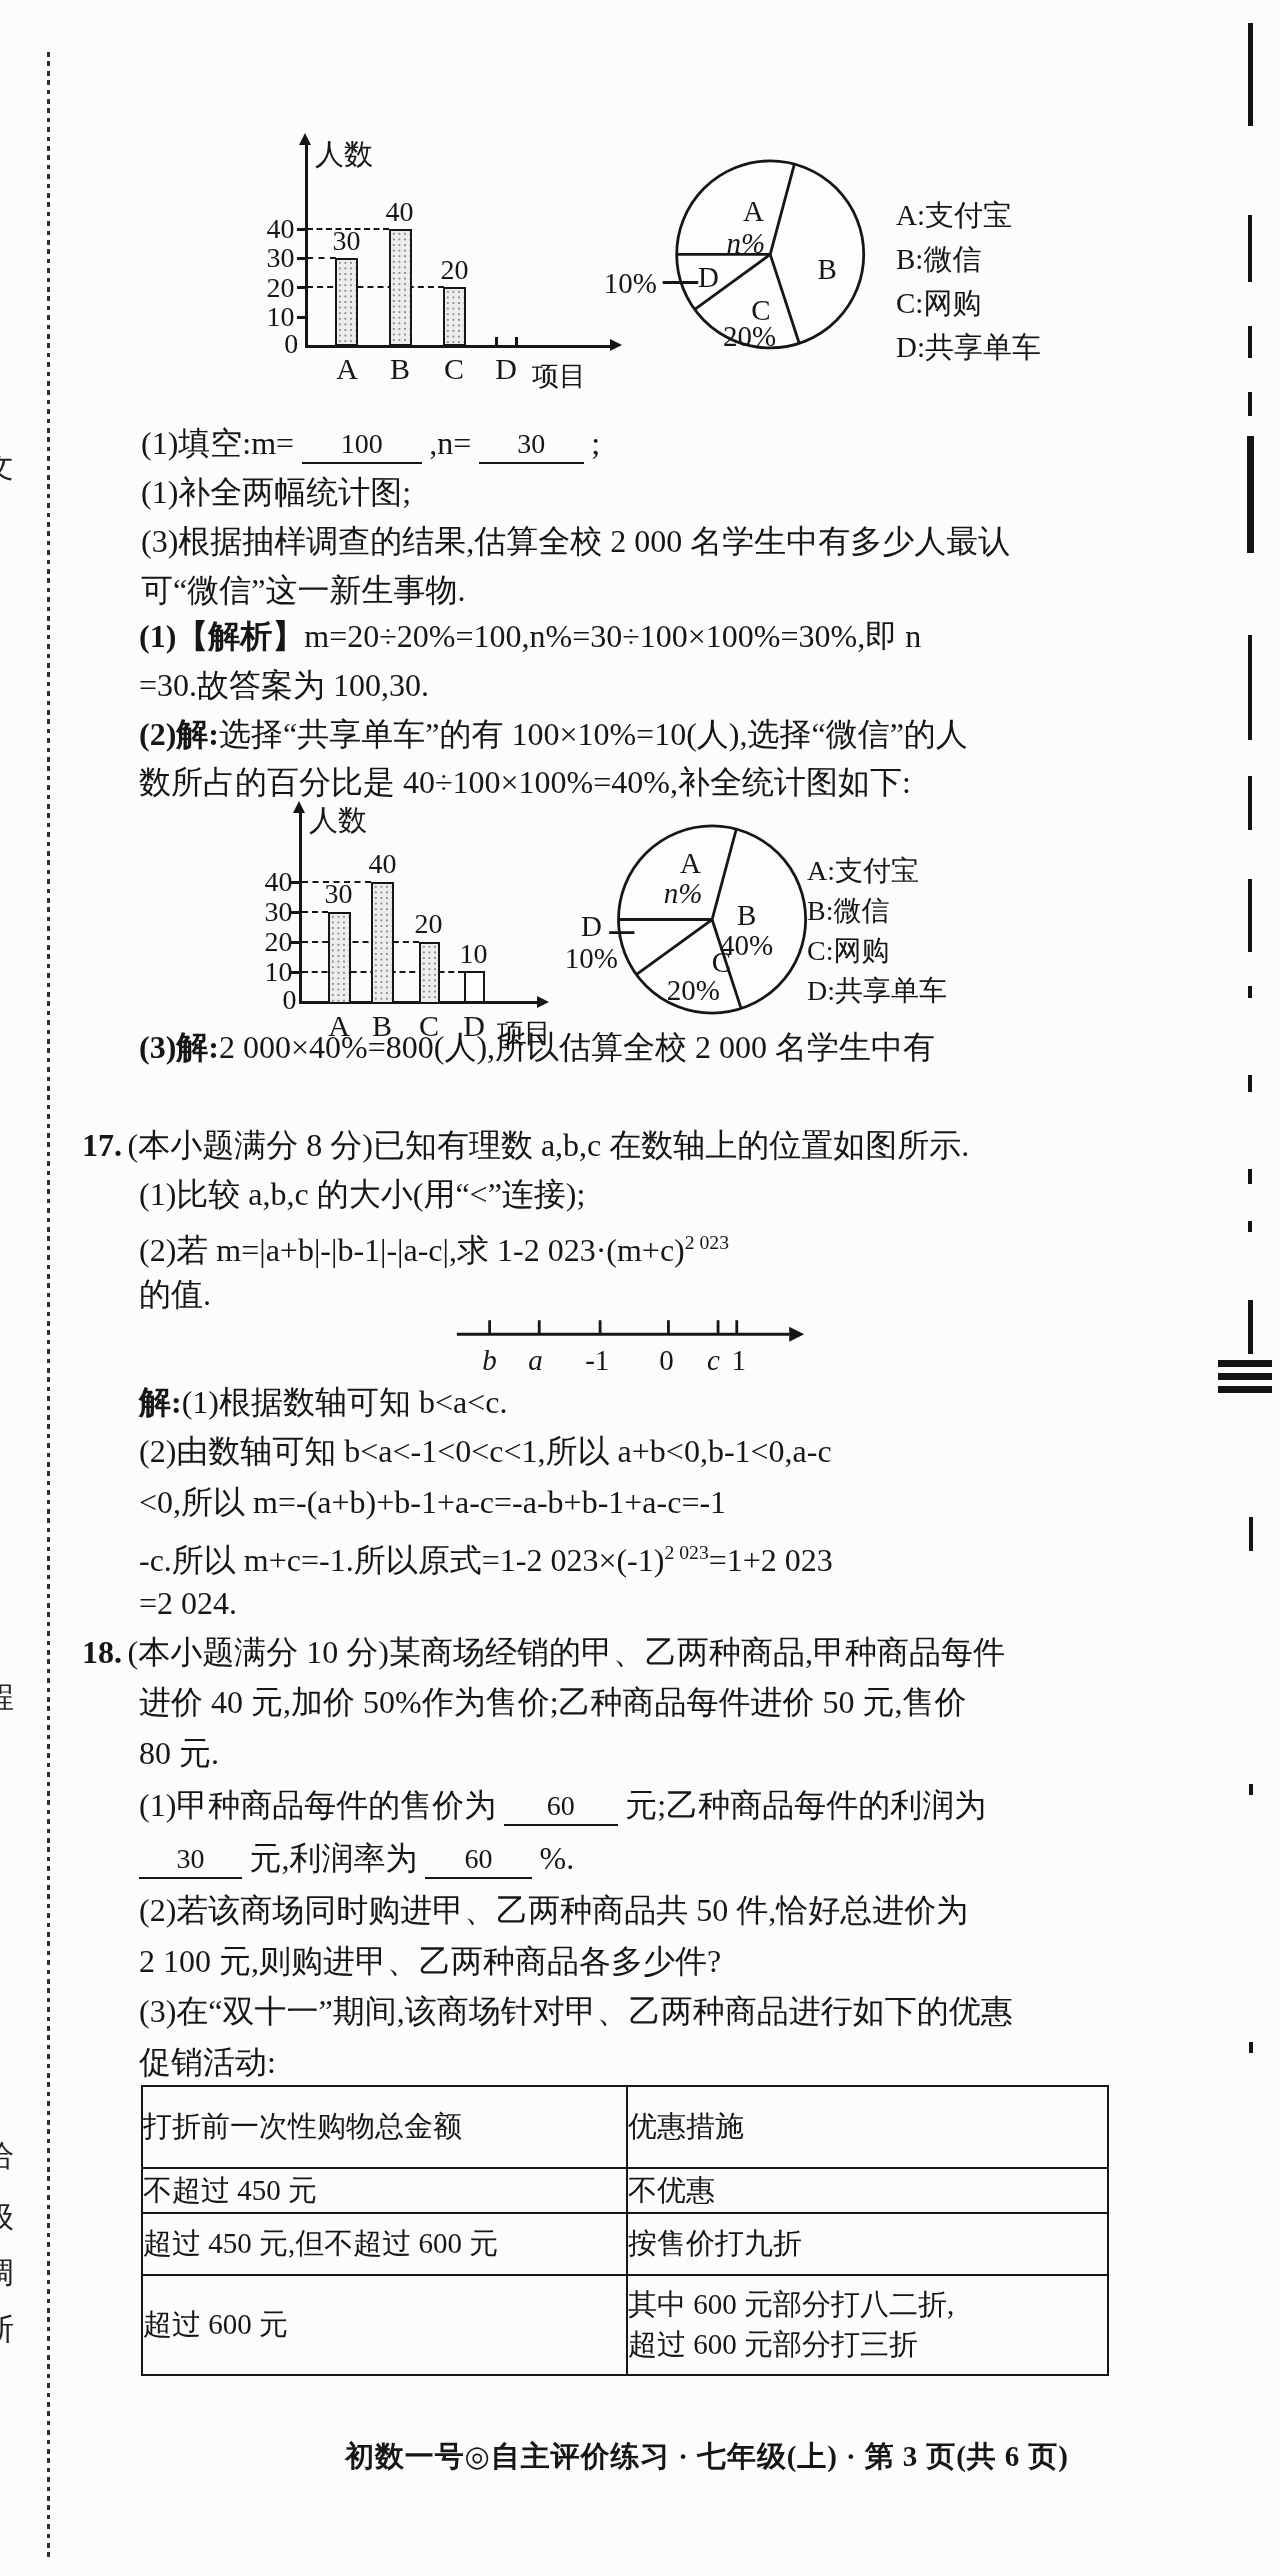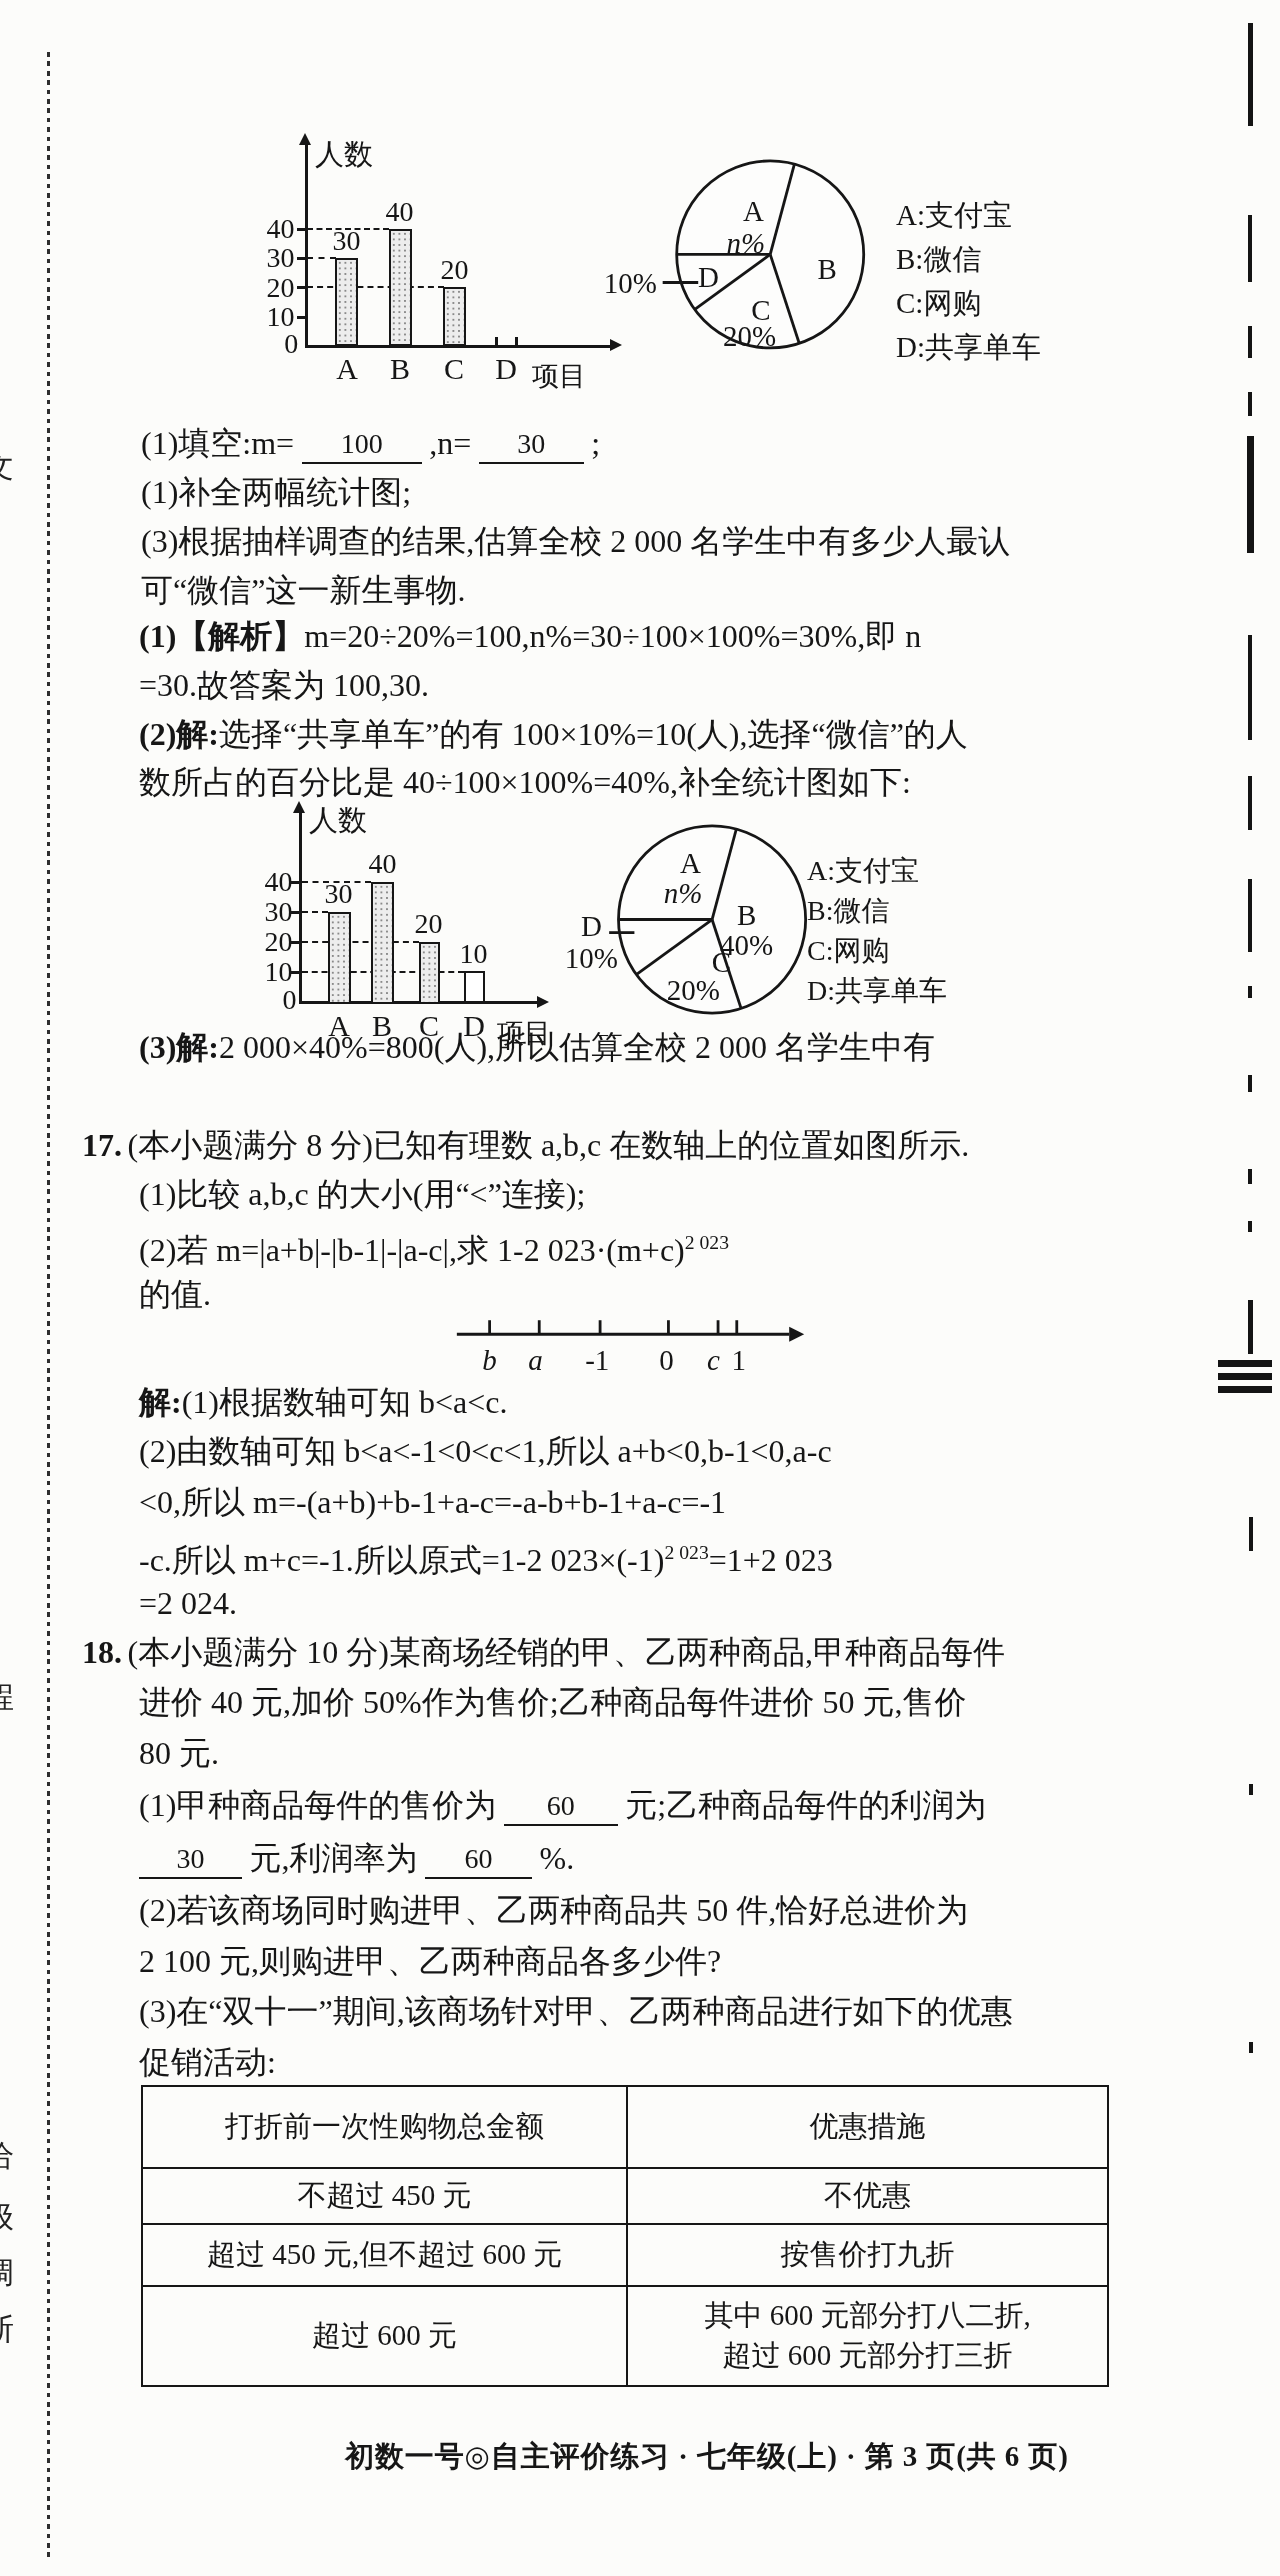--- a/index.html
+++ b/index.html
@@ -18,21 +18,21 @@
   .dash{position:absolute;height:0;border-top:2.8px dashed #161616;z-index:1;}
   .bar{position:absolute;border:2.8px solid #161616;background-color:#ededed;background-image:radial-gradient(#8a8a8a 1px,transparent 1.3px);background-size:5.6px 5.6px;z-index:2;}
   .bar.empty{background-image:none;background-color:#fff;}
   .clabel{position:absolute;font-size:28px;text-align:center;}
   .tlabel{position:absolute;font-size:28px;text-align:right;width:34px;}
   .axlab{position:absolute;font-size:27px;}
   .legend{position:absolute;font-size:29px;}
   svg text{font-family:"Liberation Serif","DejaVu Serif",serif;font-size:31px;fill:#161616;}
   .it{font-style:italic;}
   .qtable{position:absolute;border-collapse:collapse;table-layout:fixed;background:#fcfcfa;}
-  .qtable td{border:2.8px solid #161616;text-align:center;font-size:29px;padding:0;}
+  .qtable td{border:2.8px solid #161616;text-align:left;font-size:29px;padding:0;}
   .footer{position:absolute;font-size:29px;font-weight:bold;letter-spacing:0.9px;}
   .frag{position:absolute;left:-16px;font-size:30px;color:#222;}
   .redge{position:absolute;background:#141414;}
   .lmargin{position:absolute;left:47px;top:52px;width:2.8px;height:2510px;
     background-image:repeating-linear-gradient(180deg,#2e2e2e 0 4.7px,transparent 4.7px 9.4px);}
 </style>
 </head>
 <body>
 
 <div class="page">
@@ -249,21 +249,21 @@
   <table class="qtable" style="left:141px;top:2085px;width:967px">
     <colgroup>
         <col style="width:485px">
         <col style="width:481px">
       </colgroup>
     <tbody>
         <tr style="height:82px">
       <td>打折前一次性购物总金额</td>
       <td>优惠措施</td>
     </tr>
-    <tr style="height:56px">
+    <tr style="height:45px">
       <td>不超过 450 元</td>
       <td>不优惠</td>
     </tr>
     <tr style="height:62px">
       <td>超过 450 元,但不超过 600 元</td>
       <td>按售价打九折</td>
     </tr>
     <tr style="height:100px">
       <td>超过 600 元</td>
       <td>

